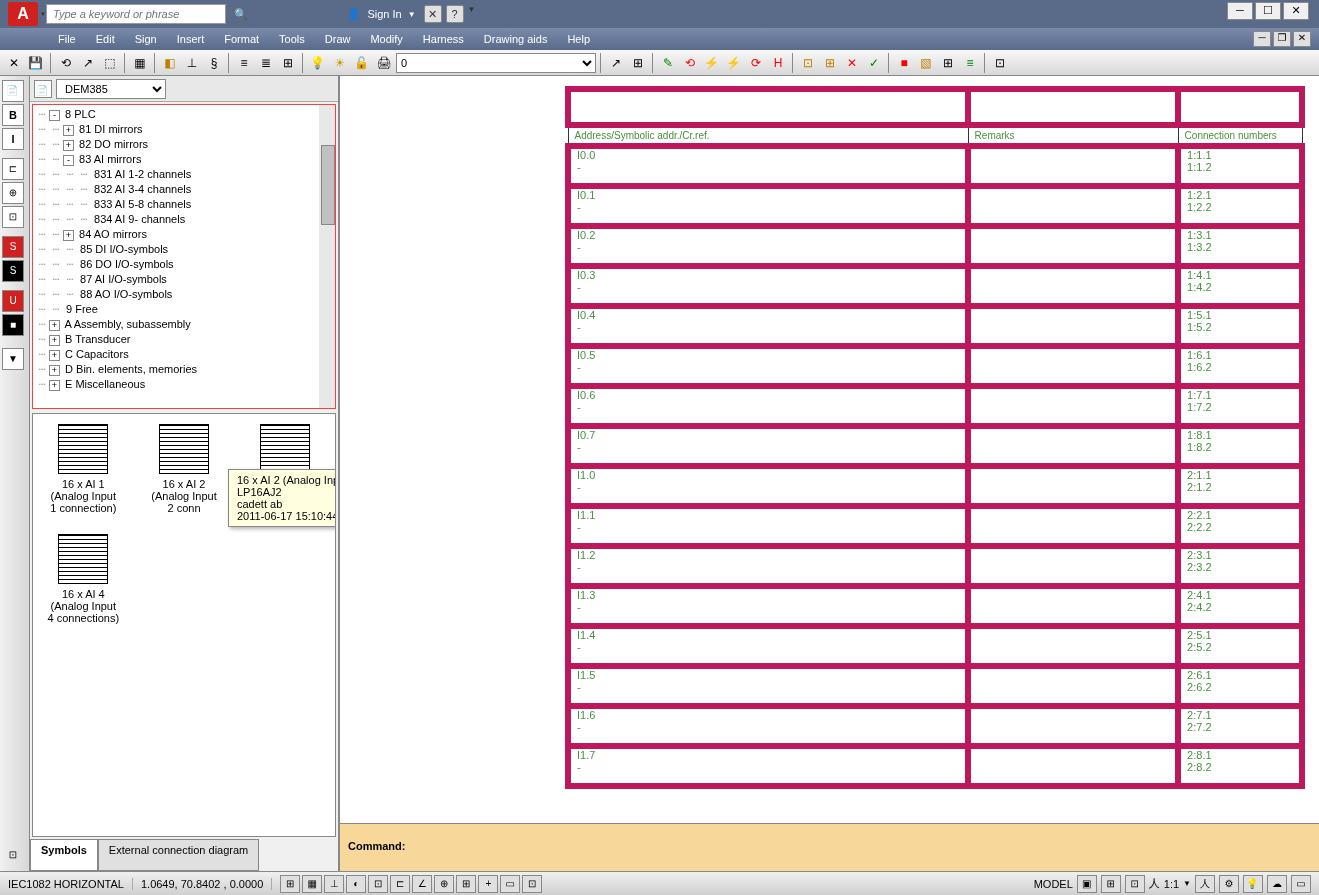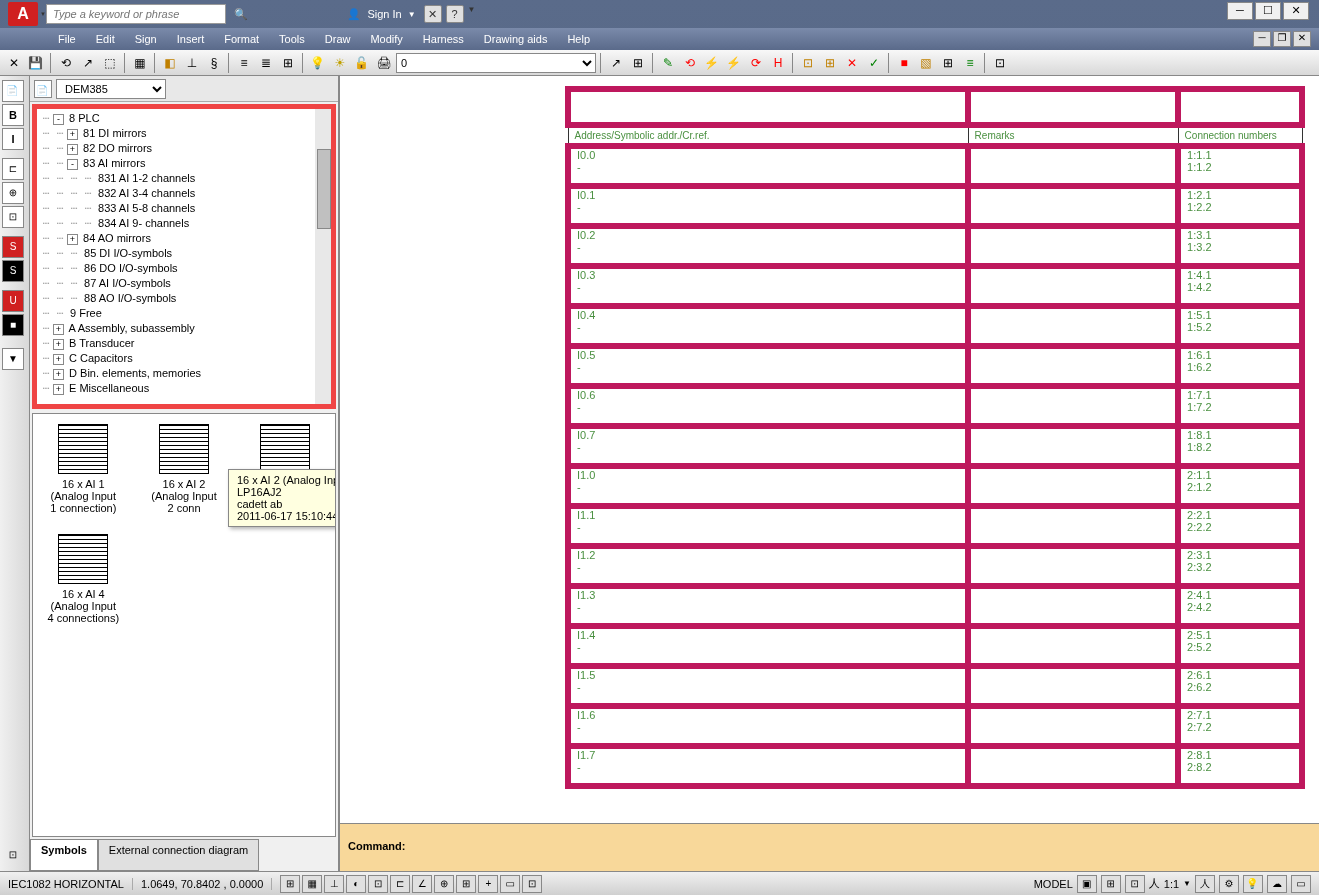--- a/index.html
+++ b/index.html
@@ -24,21 +24,21 @@
 .tool-sep { width: 2px; height: 20px; border-left: 1px solid #888; margin: 0 2px; }
 .tool-dropdown { width: 200px; height: 20px; background: white; border: 1px solid #888; }
 .main-area { position: absolute; top: 76px; left: 0; right: 0; bottom: 24px; display: flex; }
 .left-toolbar { width: 30px; background: linear-gradient(to right, #f0f0f0, #d8d8d8); border-right: 1px solid #888; display: flex; flex-direction: column; gap: 2px; padding: 4px 2px; }
 .left-tool { width: 22px; height: 22px; border: 1px solid #888; background: #fff; cursor: pointer; text-align: center; line-height: 20px; font-size: 10px; }
 .left-tool.red { background: #d02020; color: white; }
 .left-tool.black { background: #000; color: white; }
 .sidebar { width: 310px; background: #f0f0f0; border-right: 2px solid #888; display: flex; flex-direction: column; }
 .symbol-select { height: 26px; background: #e8e8e8; border-bottom: 1px solid #aaa; display: flex; align-items: center; padding: 0 4px; gap: 4px; }
 .symbol-dropdown { width: 110px; height: 20px; background: white; border: 1px solid #888; padding: 0 4px; }
-.tree-area { flex: 0 0 305px; background: white; border: 5px solid #ef4444; overflow-y: auto; overflow-x: hidden; position: relative; margin: 2px; }
+.tree-area { flex: 0 0 305px; background: white; border: 1px solid #ef4444; overflow-y: auto; overflow-x: hidden; position: relative; margin: 2px; }
 .tree-scroll { position: absolute; right: 0; top: 0; width: 16px; height: 100%; background: #e8e8e8; }
 .tree-thumb { position: absolute; right: 0; top: 40px; width: 14px; height: 80px; background: #c0c0c0; border: 1px solid #888; }
 .tree-item { padding: 1px 0; white-space: nowrap; cursor: pointer; font-size: 11px; }
 .tree-expand { display: inline-block; width: 11px; height: 11px; border: 1px solid #888; text-align: center; line-height: 9px; font-size: 9px; margin-right: 2px; background: white; }
 .tree-line { display: inline-block; width: 14px; text-align: center; color: #888; }
 .preview-area { flex: 1; background: white; border: 1px solid #888; margin: 2px; position: relative; overflow: hidden; }
 .preview-grid { display: grid; grid-template-columns: 1fr 1fr 1fr; gap: 20px; padding: 10px; }
 .preview-item { text-align: center; font-size: 10px; }
 .preview-thumb { width: 50px; height: 50px; margin: 0 auto 4px; background: repeating-linear-gradient(to bottom, #000, #000 1px, #fff 1px, #fff 4px); border: 1px solid #000; }
 .tooltip { position: absolute; top: 55px; left: 195px; background: #ffffe0; border: 1px solid #888; padding: 4px 8px; font-size: 10px; z-index: 100; white-space: nowrap; box-shadow: 2px 2px 4px rgba(0,0,0,0.3); }

